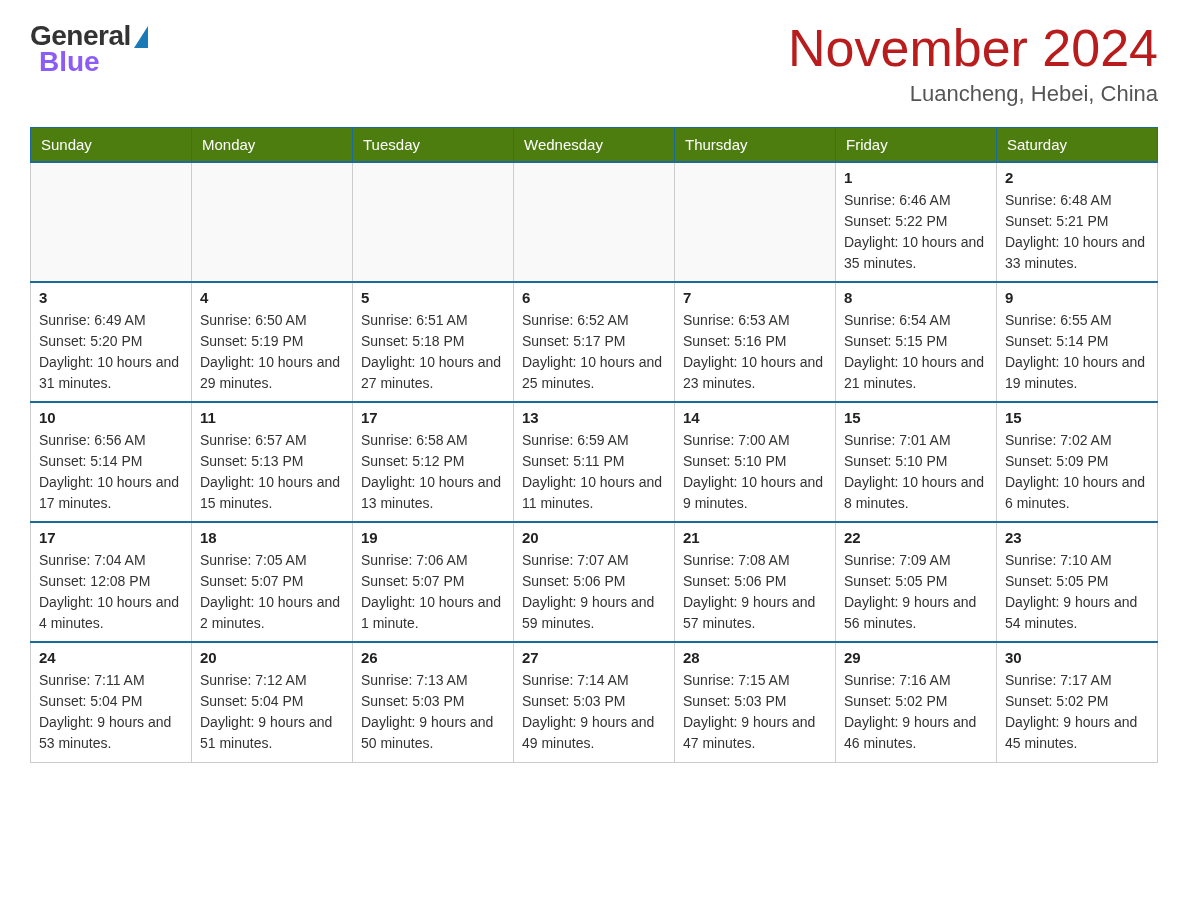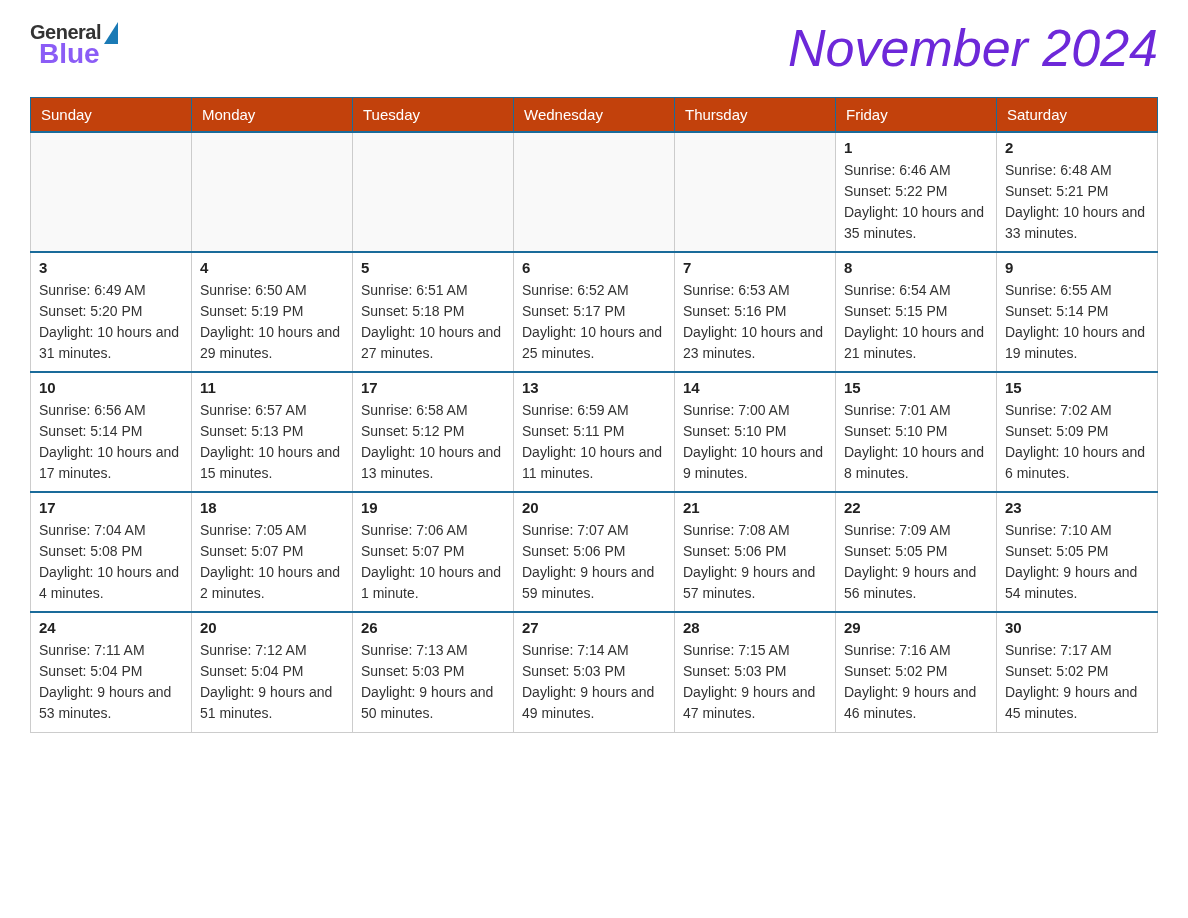--- a/index.html
+++ b/index.html
@@ -19,21 +19,21 @@
     .logo {
       display: flex;
       flex-direction: column;
       align-items: flex-start;
     }
     .logo-top {
       display: flex;
       align-items: center;
     }
     .logo-general {
-      font-size: 20px;
+      font-size: 28px;
       font-weight: bold;
       color: #333;
       letter-spacing: -0.5px;
     }
     .logo-triangle {
       width: 0;
       height: 0;
       border-left: 14px solid transparent;
       border-right: 0px solid transparent;
       border-bottom: 22px solid #1a7ab5;
@@ -46,36 +46,35 @@
       color: #8b5cf6;
       margin-top: -6px;
       margin-left: 9px;
     }
     .title-block {
       text-align: right;
     }
     .month-title {
       font-size: 52px;
       font-weight: normal;
-      color: #6d28d9;
+      color: #b91c1c;
       line-height: 1.1;
-      font-style: italic;
     }
     .location {
       font-size: 22px;
       color: #555;
       margin-top: 4px;
     }
     .calendar {
       width: 100%;
       border-collapse: collapse;
       border: 1px solid #aaa;
     }
     .calendar th {
-      background-color: #c2410c;
+      background-color: #4d7c0f;
       color: #fff;
       font-size: 15px;
       font-weight: normal;
       padding: 8px 10px;
       text-align: left;
       border: 1px solid #1a6b9a;
     }
     .calendar td {
       vertical-align: top;
       padding: 6px 8px;
@@ -110,20 +109,21 @@
 <div class="header">
   <div class="logo">
     <div class="logo-top">
       <span class="logo-general">General</span>
       <div class="logo-triangle"></div>
     </div>
     <span class="logo-subtitle">Blue</span>
   </div>
   <div class="title-block">
     <div class="month-title">November 2024</div>
+    <div class="location">Luancheng, Hebei, China</div>
   </div>
 </div>
 
 <table class="calendar">
   <thead>
     <tr>
     <th>Sunday</th>
         <th>Monday</th>
         <th>Tuesday</th>
         <th>Wednesday</th>
@@ -237,21 +237,21 @@
           <div class="day-number">15</div>
           <div class="day-info">Sunrise: 7:02 AM
 Sunset: 5:09 PM
 Daylight: 10 hours and 6 minutes.</div>
         </td>
       </tr>
       <tr class="week-row">
         <td>
           <div class="day-number">17</div>
           <div class="day-info">Sunrise: 7:04 AM
-Sunset: 5:08 PM
+Sunset: 12:08 PM
 Daylight: 10 hours and 4 minutes.</div>
         </td>
         <td>
           <div class="day-number">18</div>
           <div class="day-info">Sunrise: 7:05 AM
 Sunset: 5:07 PM
 Daylight: 10 hours and 2 minutes.</div>
         </td>
         <td>
           <div class="day-number">19</div>

